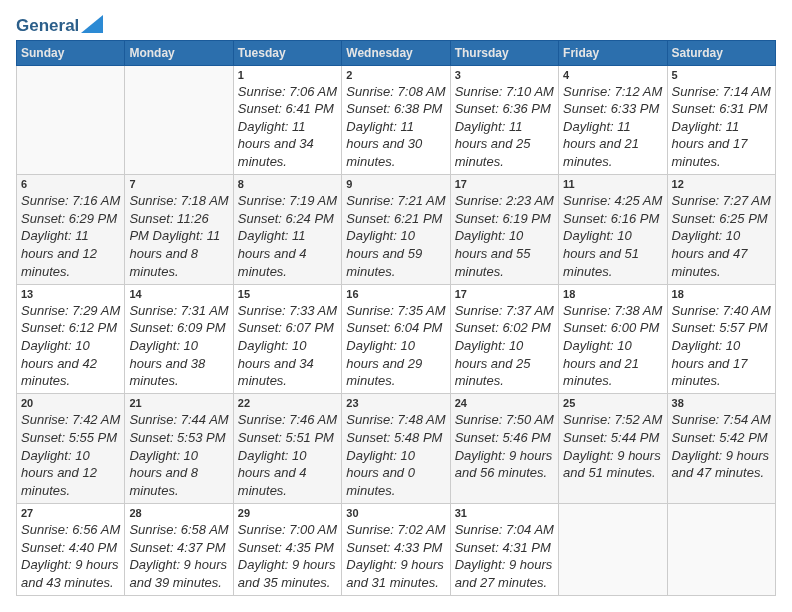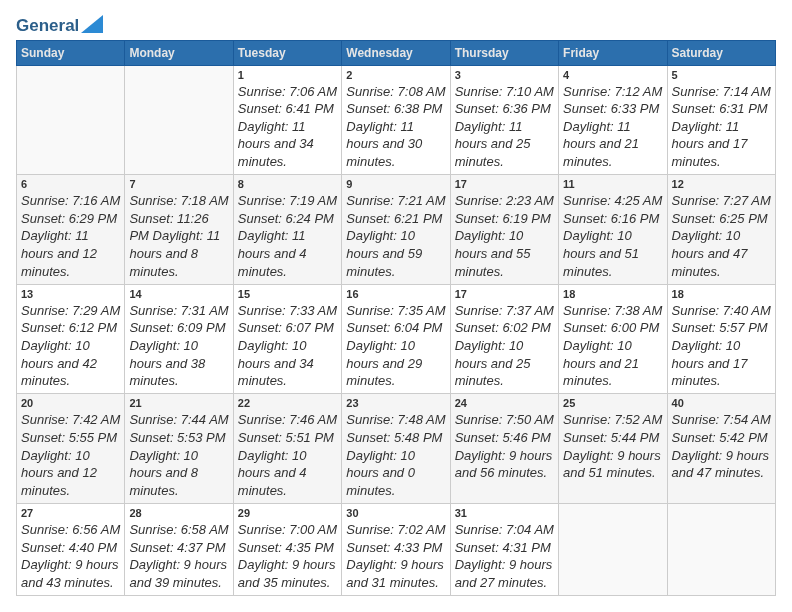--- a/index.html
+++ b/index.html
@@ -282,21 +282,21 @@
 Sunset: 5:46 PM
 Daylight: 9 hours and 56 minutes.</div>
           </td>
           <td>
             <span class="day-num">25</span>
             <div class="day-info">Sunrise: 7:52 AM
 Sunset: 5:44 PM
 Daylight: 9 hours and 51 minutes.</div>
           </td>
           <td>
-            <span class="day-num">40</span>
+            <span class="day-num">38</span>
             <div class="day-info">Sunrise: 7:54 AM
 Sunset: 5:42 PM
 Daylight: 9 hours and 47 minutes.</div>
           </td>
         </tr>
         <tr>
           <td>
             <span class="day-num">27</span>
             <div class="day-info">Sunrise: 6:56 AM
 Sunset: 4:40 PM

